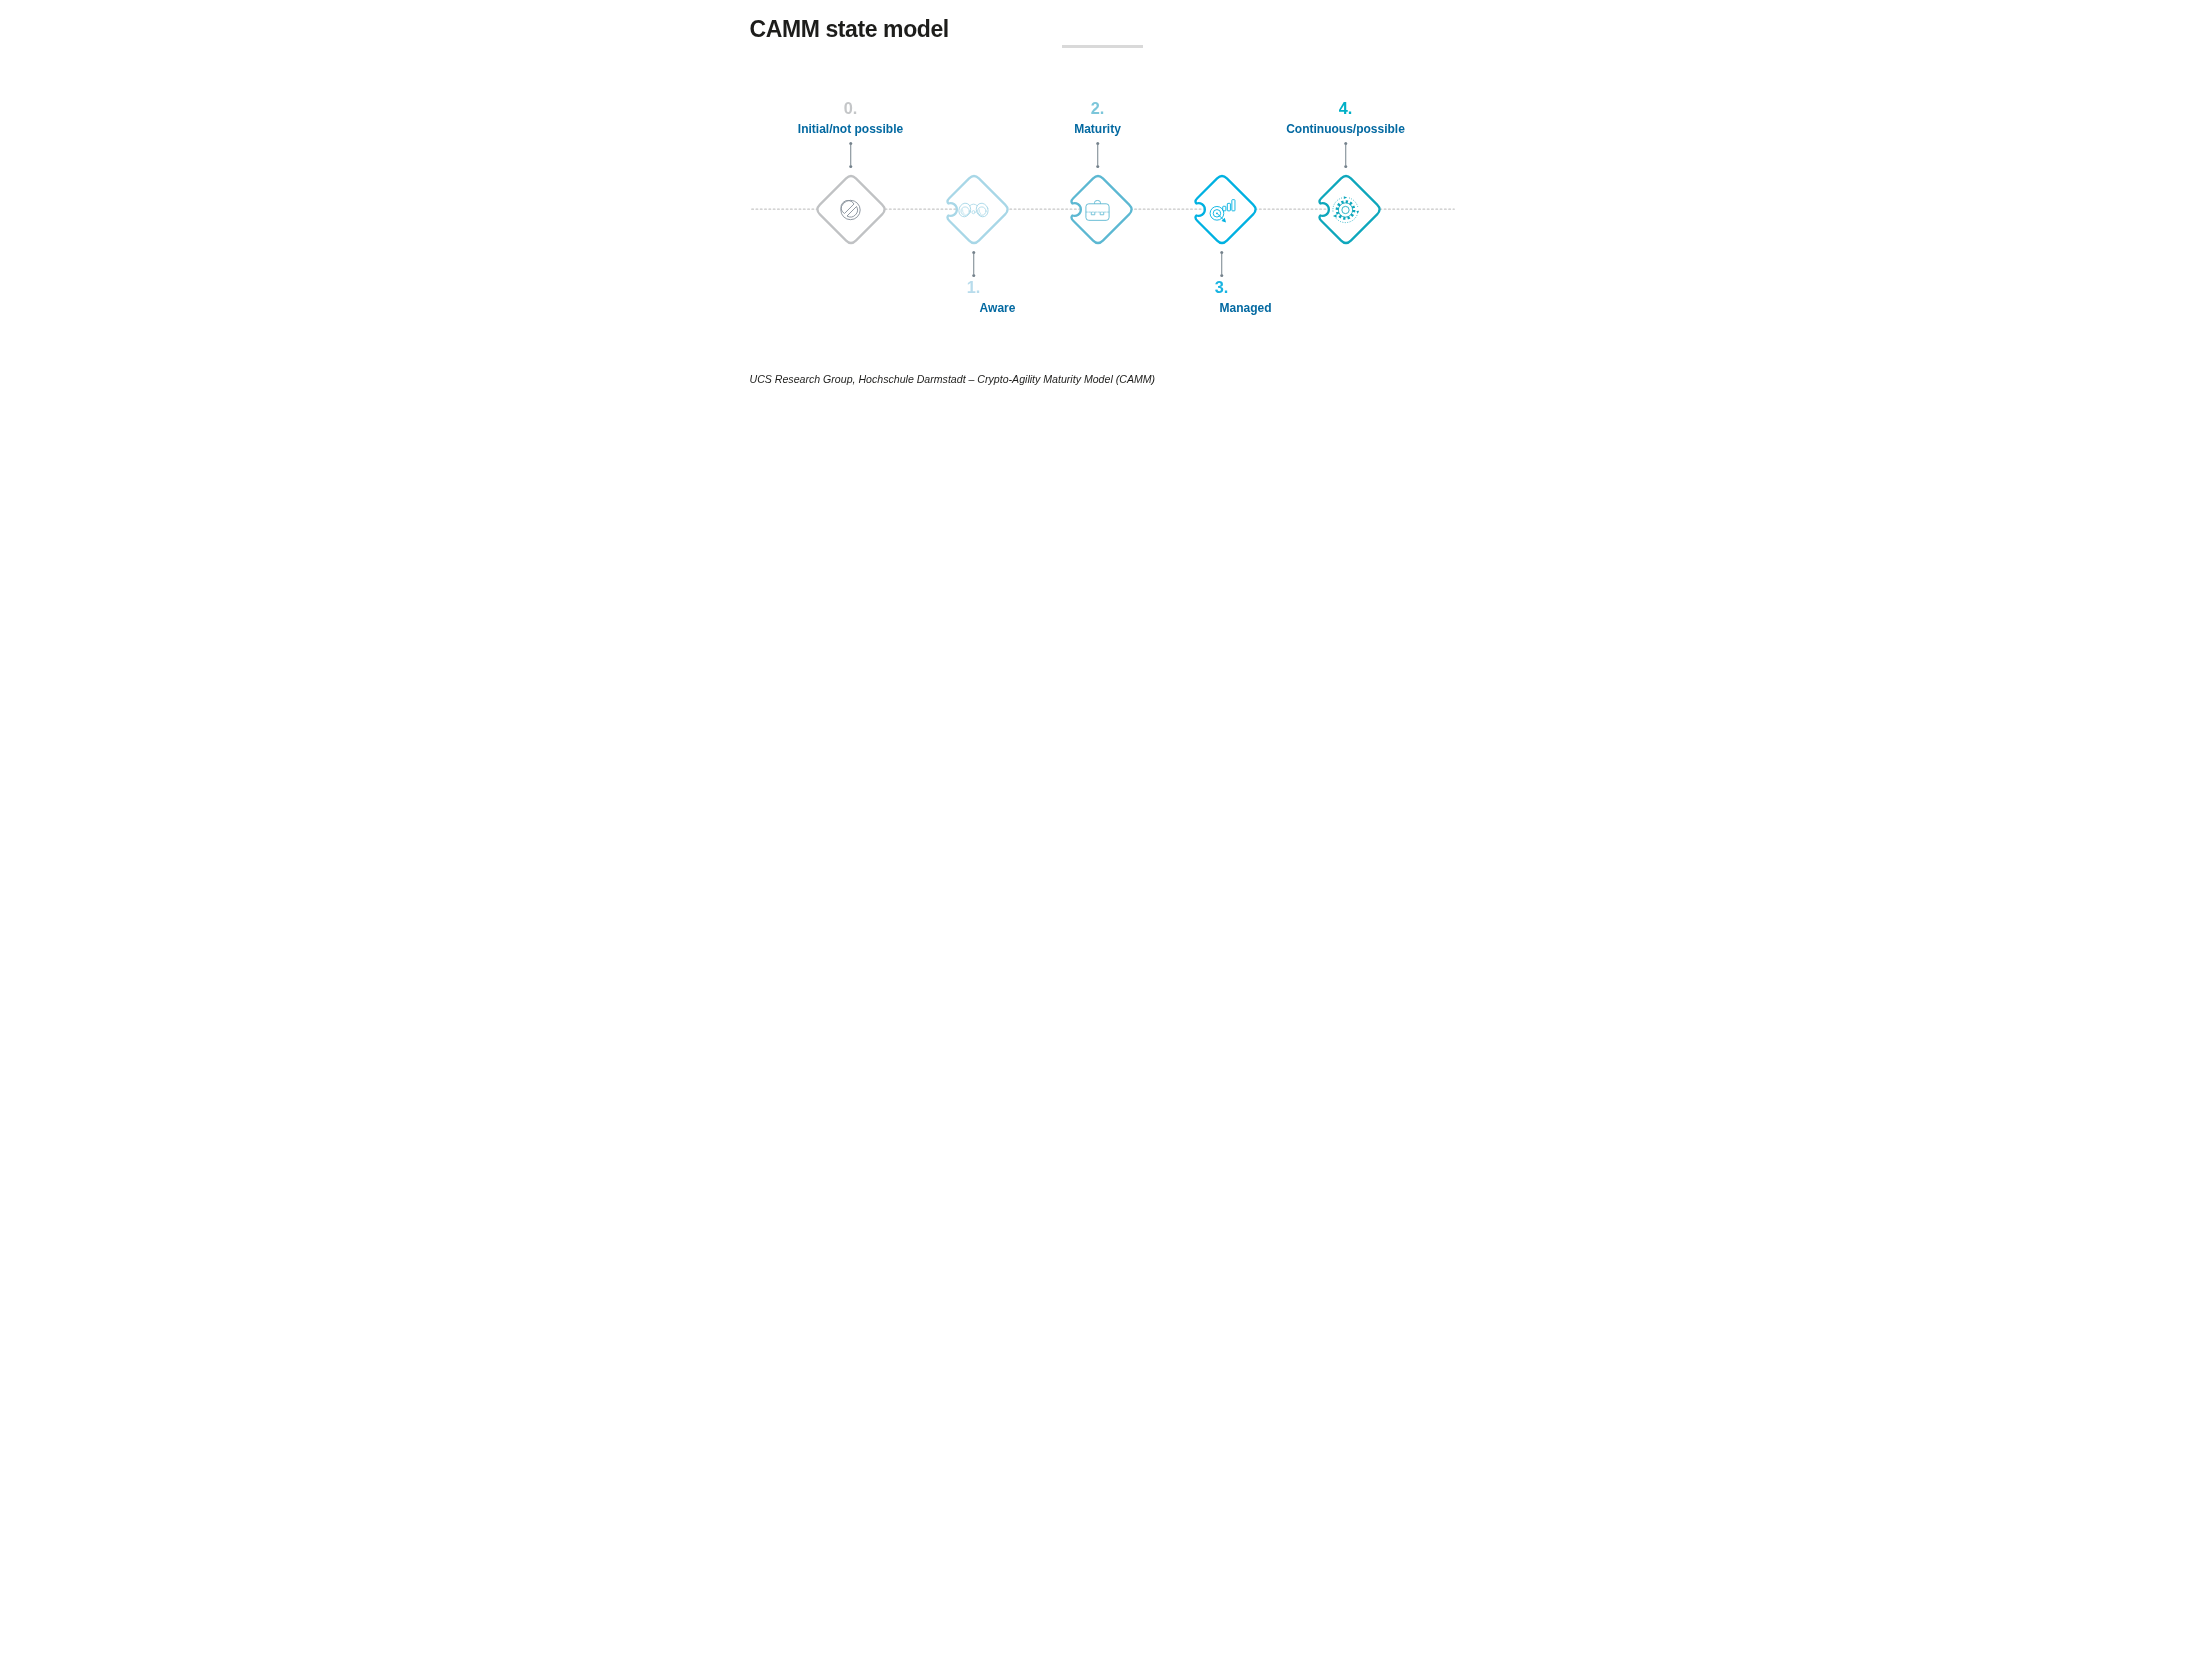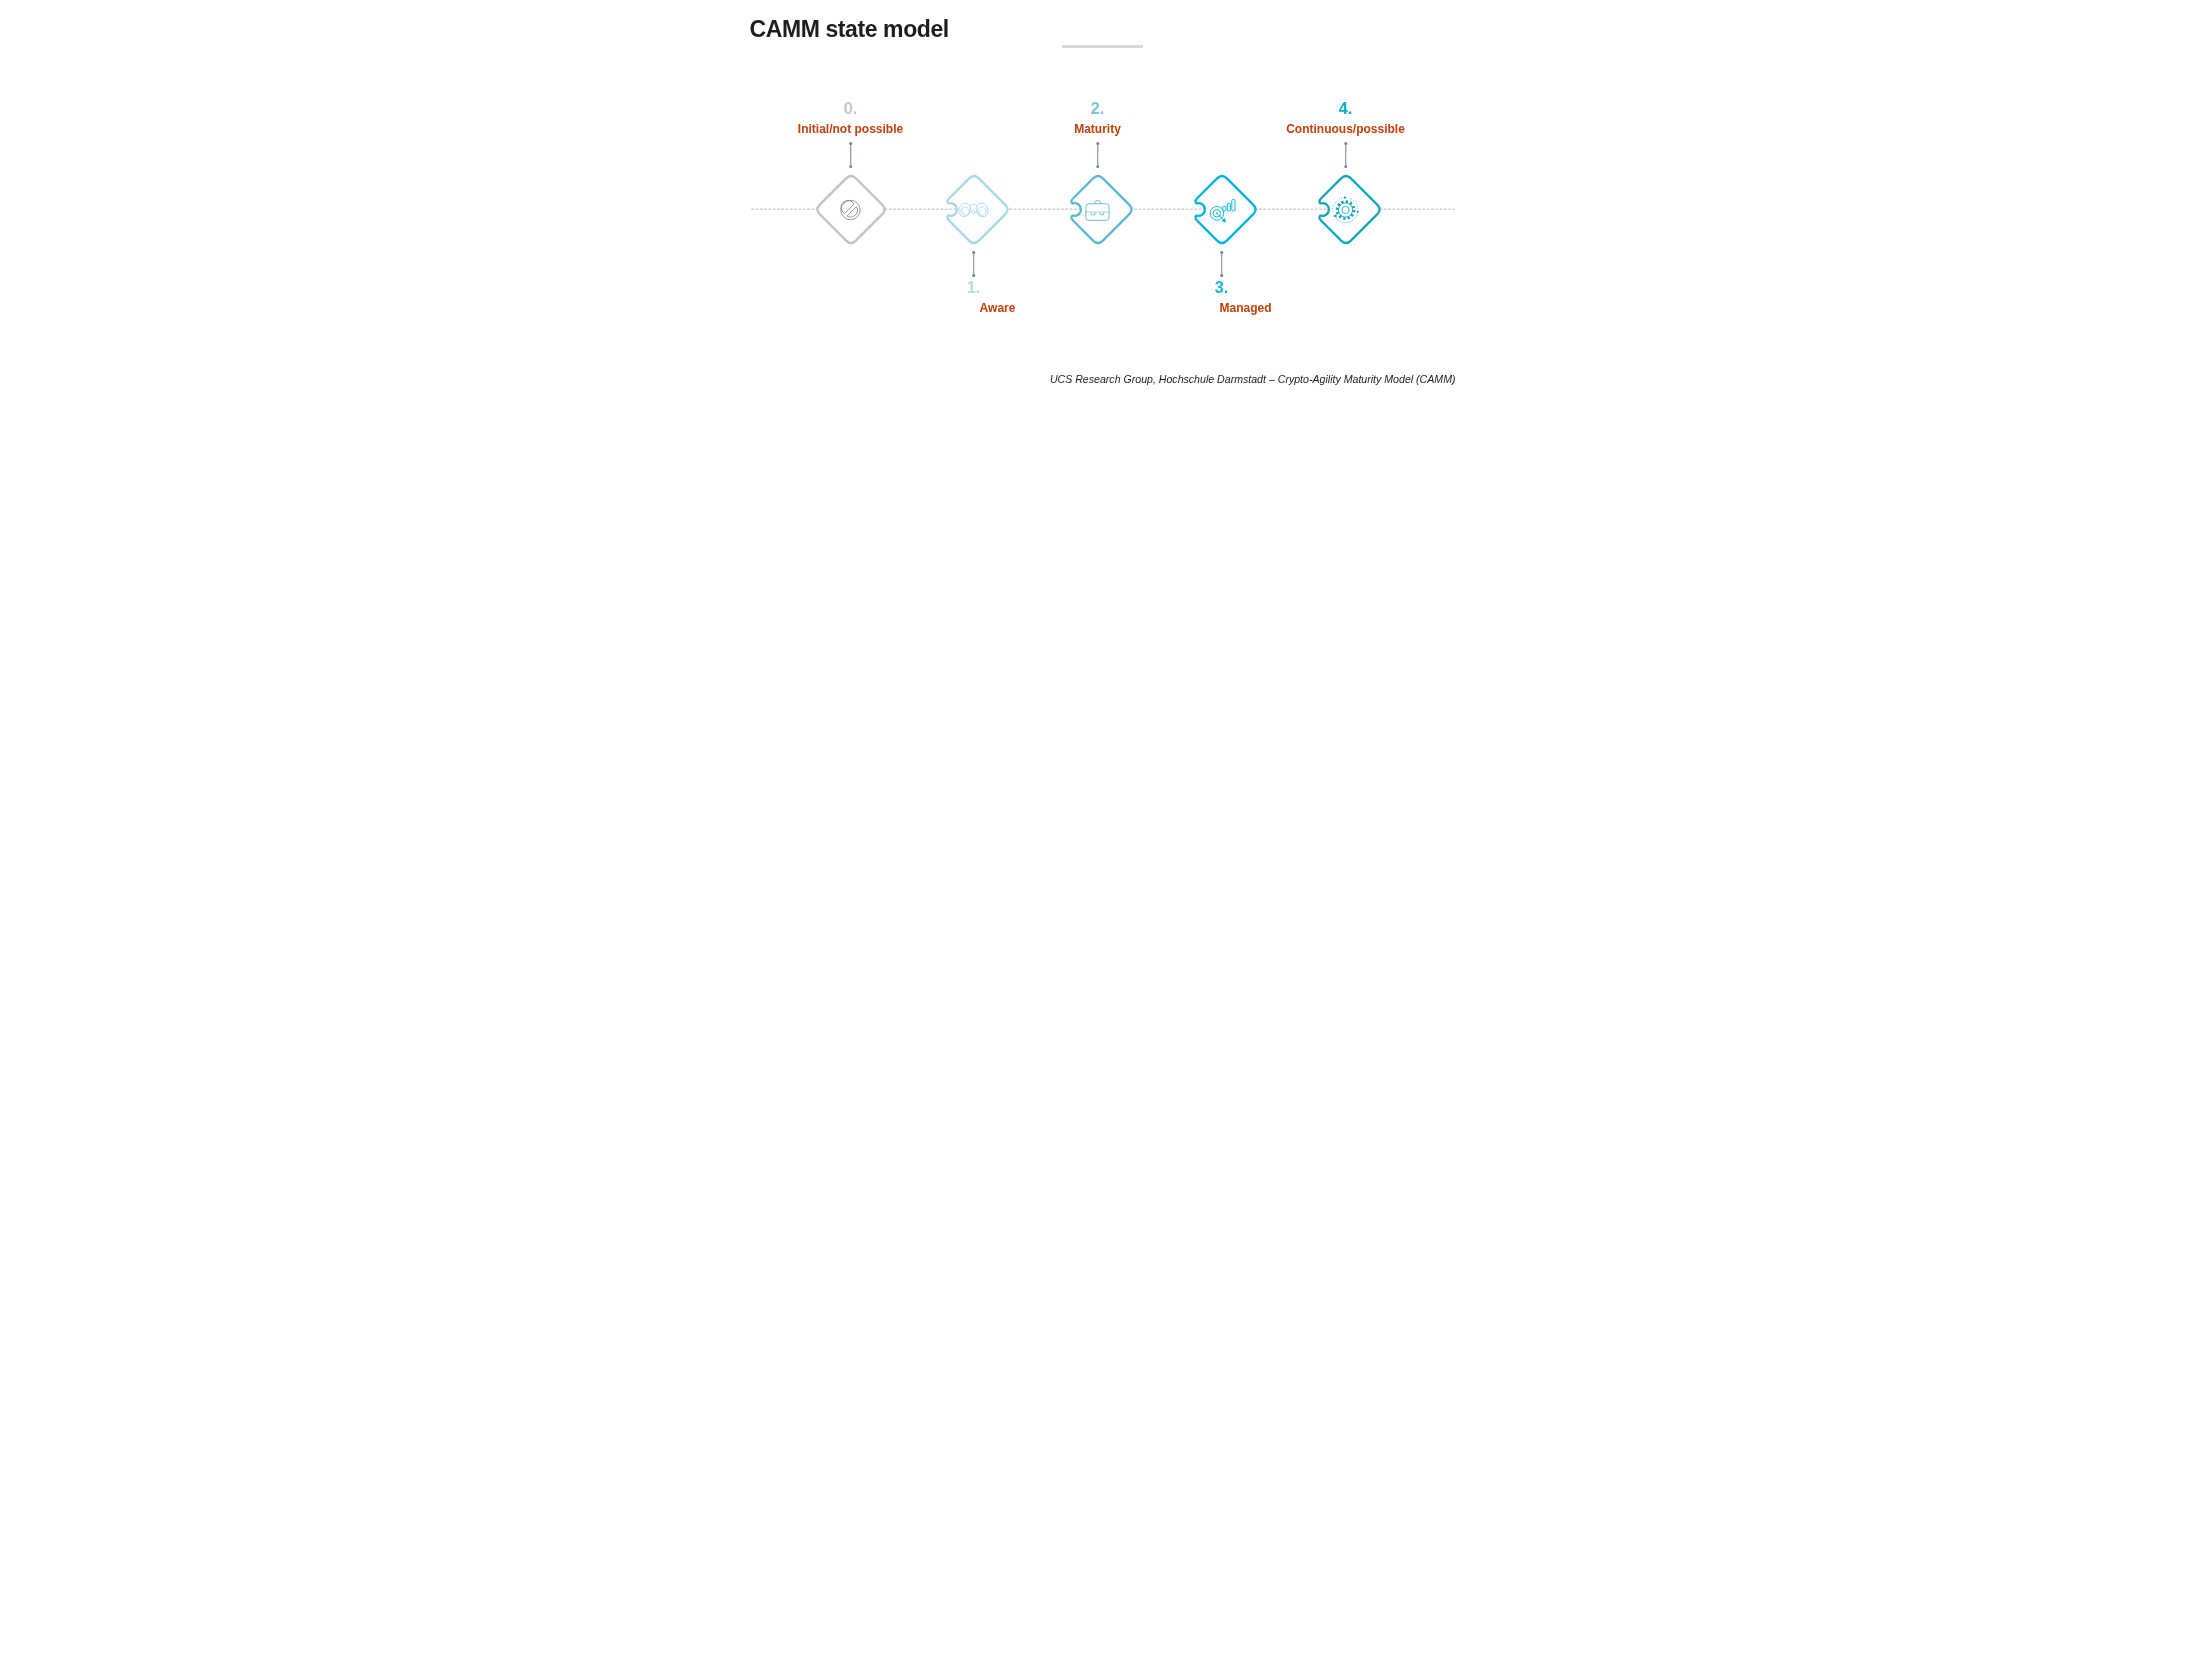--- a/index.html
+++ b/index.html
@@ -8,39 +8,39 @@
   .title{position:absolute;top:16px;left:0;width:100%;
          font-size:23px;font-weight:700;letter-spacing:-0.4px;color:#1d1d1b;}
   .title-underline{position:absolute;top:45px;left:312px;width:81px;height:2.6px;background:#d9d9d9;}
 
   .baseline-svg{position:absolute;top:207px;left:0;}
 
   .stage{position:absolute;top:0;width:0;}
   .stage .num{position:absolute;transform:translateX(-50%);white-space:nowrap;
               font-size:16.3px;font-weight:700;color:var(--num);}
   .stage .label{position:absolute;transform:translateX(-50%);white-space:nowrap;
-                font-size:12px;font-weight:700;color:#c2410c;}
+                font-size:12px;font-weight:700;color:#0369a1;}
   .stage--top .num{top:99px;}
   .stage--top .label{top:122px;}
   .stage--bottom .num{top:278px;}
   .stage--bottom .label{top:301px;margin-left:24px;}
 
   .connector{position:absolute;transform:translateX(-50%);width:3.5px;
              display:flex;flex-direction:column;align-items:center;}
   .stage--top .connector{top:142px;height:25.6px;}
   .stage--bottom .connector{top:251px;height:25.6px;}
   .connector .dot{width:3.1px;height:3.1px;border-radius:50%;background:#75828c;flex:0 0 auto;}
   .connector .cline{width:1px;flex:1 1 auto;background:#75828c;}
 
   .diamond-wrap{position:absolute;top:172px;transform:translateX(-50%);
                 width:75px;height:75px;color:var(--accent);}
   .diamond-wrap svg.diamond{position:absolute;left:0;top:0;}
   .icon{position:absolute;left:50%;top:50%;transform:translate(-50%,-50%);color:var(--icon);}
 
-  .footer{position:absolute;top:373px;left:0;width:100%;text-align:right;
+  .footer{position:absolute;top:373px;left:0;width:100%;text-align:left;
           font-size:10.6px;font-style:italic;color:#1d1d1b;}
 </style>
 </head>
 <body>
 
 <div class="canvas">
 
   <div class="title">CAMM state model</div>
   <div class="title-underline"></div>
 

